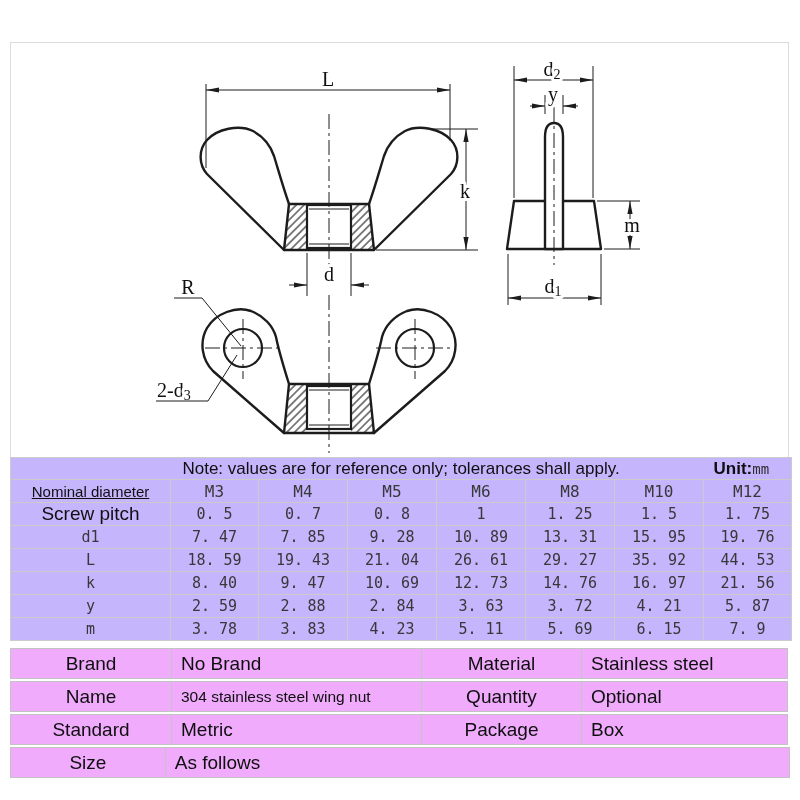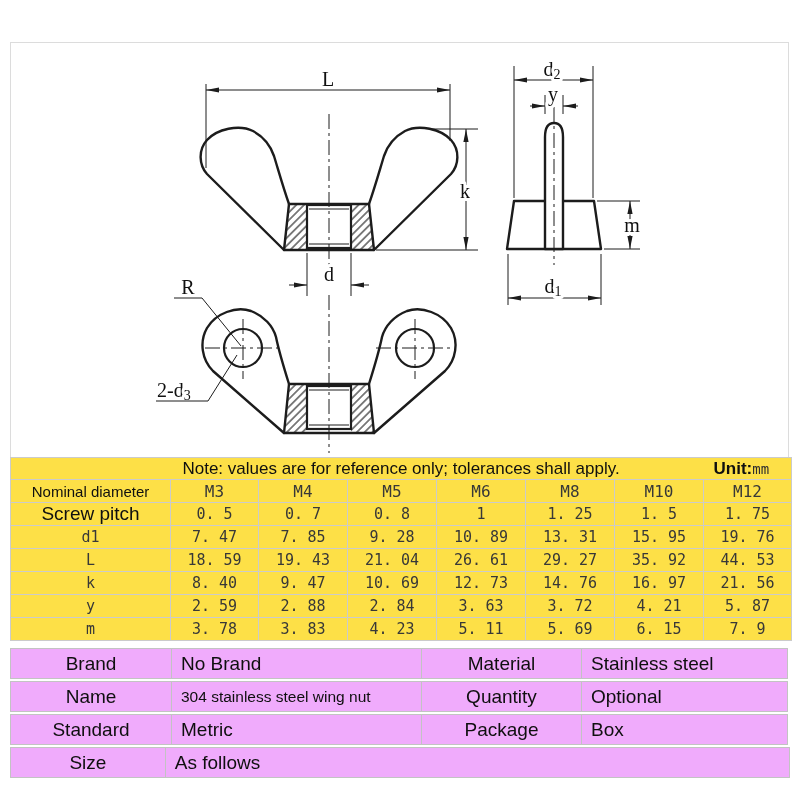--- a/index.html
+++ b/index.html
@@ -15,28 +15,28 @@
   .dim{stroke:#1c1c1c;stroke-width:1;fill:none;}
   .thin{stroke:#1c1c1c;stroke-width:1.1;fill:none;}
   .cl{stroke:#1c1c1c;stroke-width:1;fill:none;stroke-dasharray:15 4 3 4;}
   .hatchpoly{stroke:none;}
   .dimtext{font-family:"Liberation Serif",serif;font-size:20px;fill:#101010;text-anchor:middle;
            paint-order:stroke;stroke:#fff;stroke-width:6px;stroke-linejoin:round;}
   .dimtext .sub{font-size:14px;}
   .start{text-anchor:start;}
 
   
-  table.spec{position:absolute;left:10px;top:457px;width:781px;border-collapse:collapse;table-layout:fixed;background:#fde047;}
+  table.spec{position:absolute;left:10px;top:457px;width:781px;border-collapse:collapse;table-layout:fixed;background:#c4b5fd;}
   table.spec td{border:1px solid #cbcbcb;text-align:center;vertical-align:middle;padding:0;}
   td.noterow{height:21px;position:relative;}
   .note-text{width:100%;text-align:center;font-size:17px;color:#0f0f0f;}
   .unit-wrap{position:absolute;right:22px;top:0;height:100%;display:flex;align-items:center;}
   .unit-label{font-size:17px;font-weight:700;color:#0f0f0f;}
   .unit-value{font-family:"DejaVu Sans Mono",monospace;font-size:14px;color:#2e2e2e;}
-  td.hlabel{font-size:15px;color:#101010;height:22px;}
+  td.hlabel{font-size:15px;color:#101010;height:22px;text-decoration:underline;}
   td.size-col{font-family:"DejaVu Sans Mono",monospace;font-size:16px;color:#383838;}
   td.rlabel-sans{font-size:19px;color:#101010;height:22px;}
   td.rlabel-mono{font-family:"DejaVu Sans Mono",monospace;font-size:15px;color:#383838;height:22px;}
   td.val{font-family:"DejaVu Sans Mono",monospace;font-size:15px;color:#383838;height:22px;}
 
   
   .info-table{position:absolute;left:10px;top:648px;width:780px;}
   .irow{display:flex;margin-bottom:2px;}
   .icell{border:1px solid #c3c3c3;box-sizing:border-box;height:31px;display:flex;align-items:center;background:#f0abfc;}
   .icell + .icell{margin-left:-1px;}

